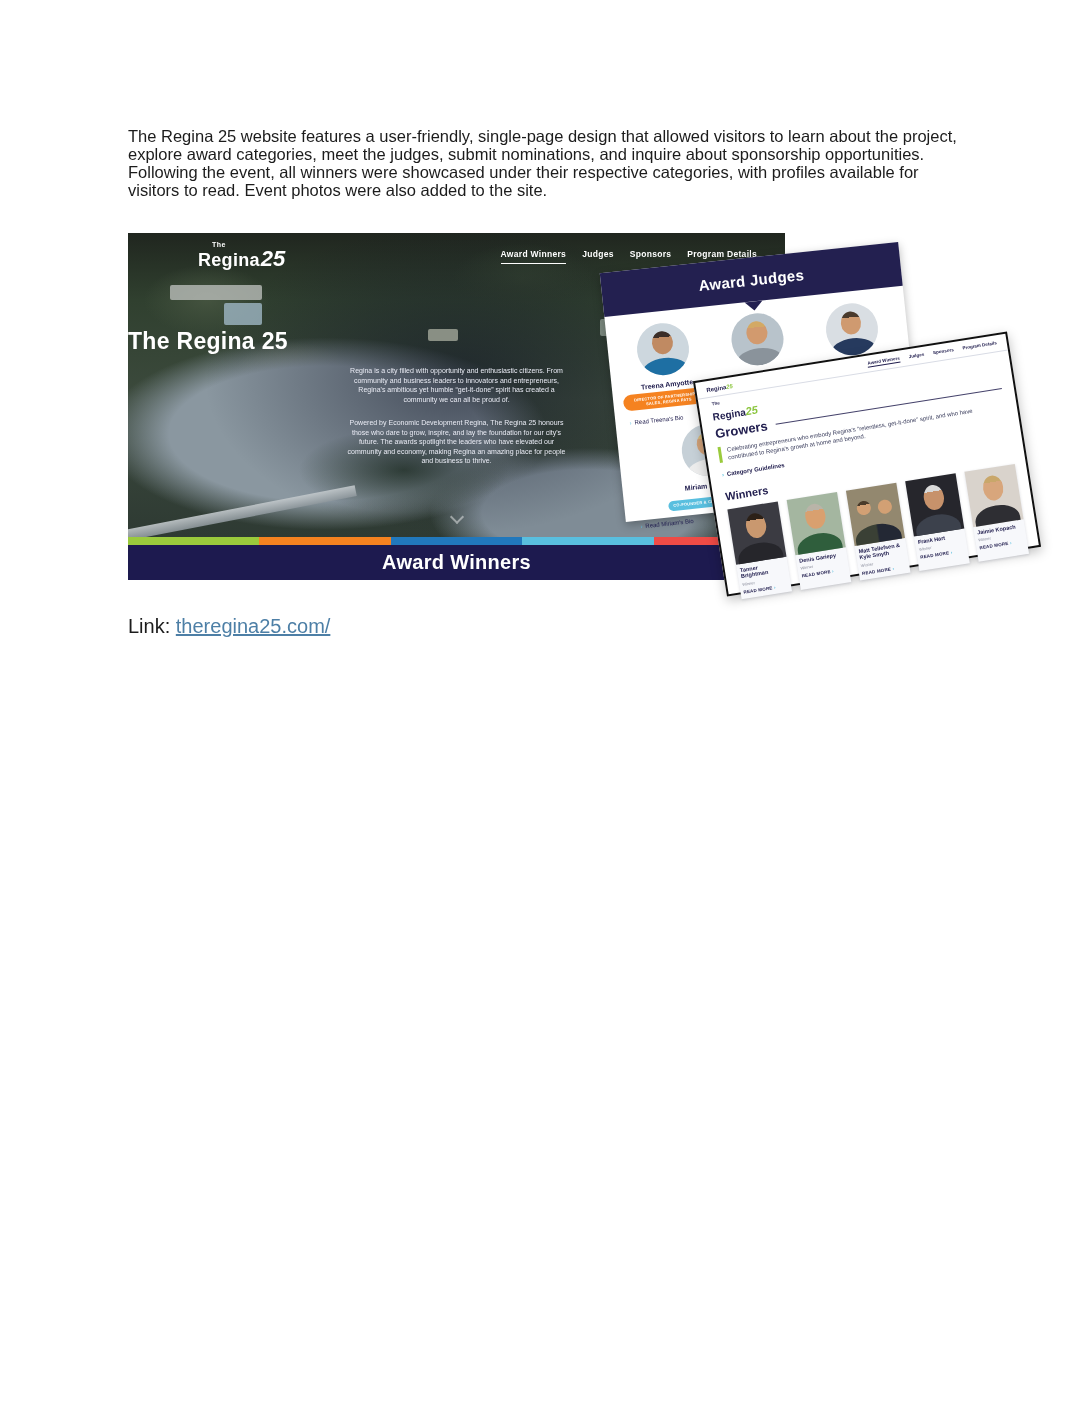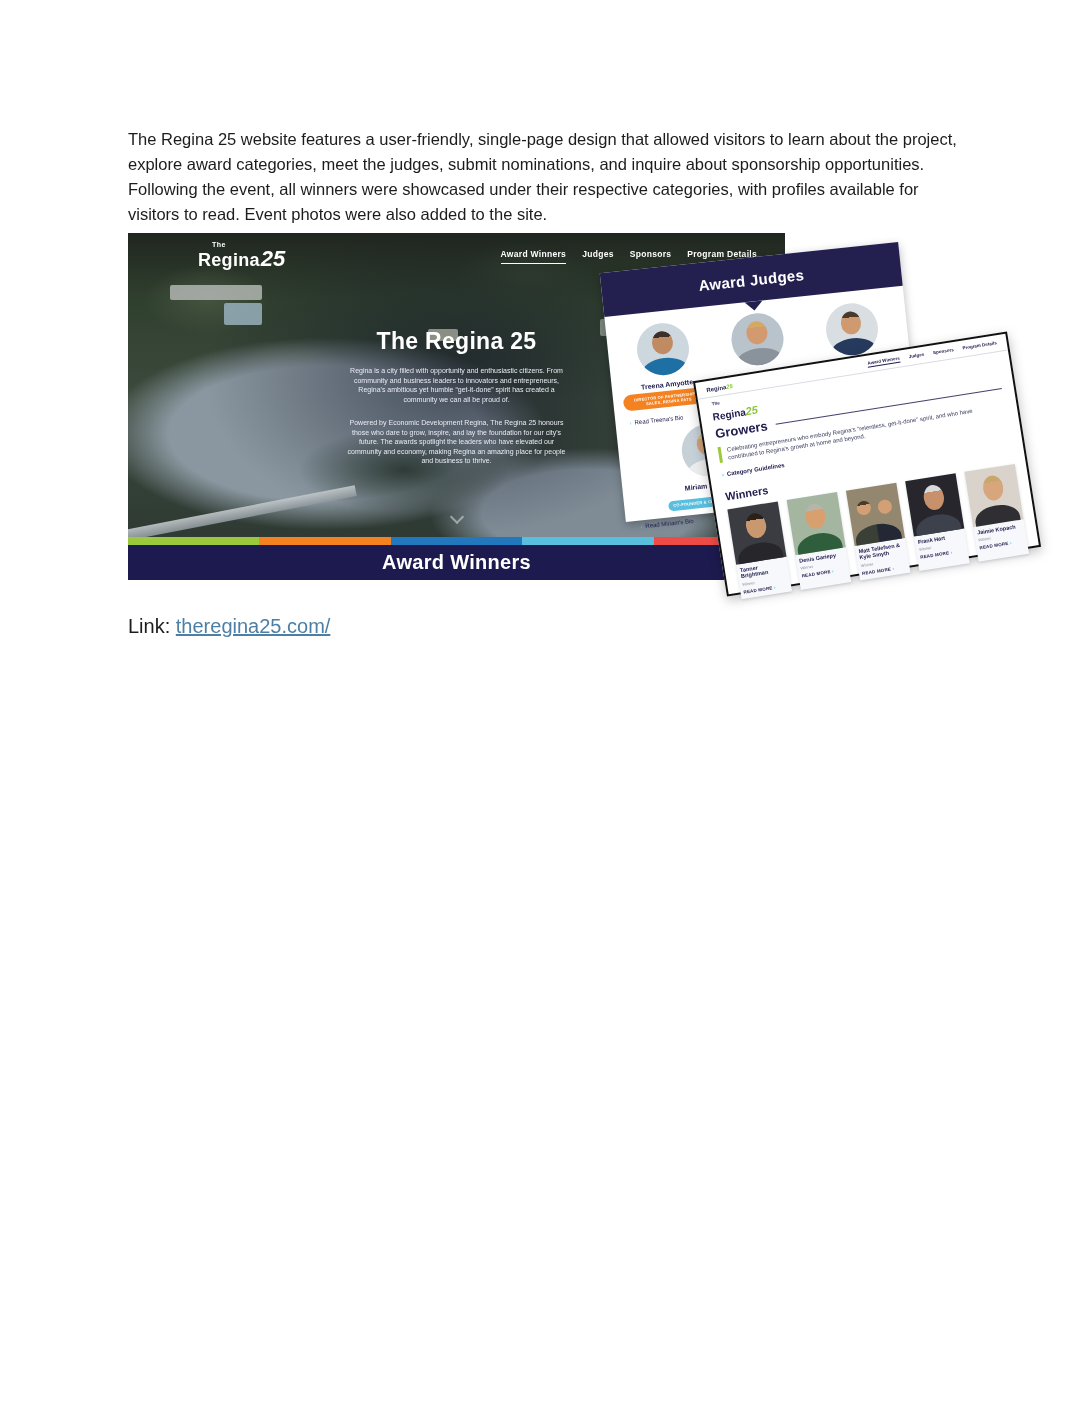--- a/index.html
+++ b/index.html
@@ -1,20 +1,20 @@
 <!DOCTYPE html>
 <html><head>
 <meta charset="utf-8">
 <style>
   html,body{margin:0;padding:0;}
   body{
     width:1088px;height:1408px;background:#ffffff;position:relative;overflow:hidden;
     font-family:"Liberation Sans","DejaVu Sans",sans-serif;color:#1c1c1c;
   }
-  .intro{position:absolute;left:128px;top:127px;width:834px;font-size:16.5px;line-height:25px;margin:0;}
+  .intro{position:absolute;left:128px;top:127px;width:834px;font-size:16.5px;line-height:18px;margin:0;}
   .linkline{position:absolute;left:128px;top:615px;font-size:20px;margin:0;}
   .linkline a{color:#4d7fa6;text-decoration:underline;}
 
   
   .collage{position:absolute;left:128px;top:233px;width:902px;height:375px;text-decoration:underline;}
 
   
   .shot-main{position:absolute;left:0;top:0;width:657px;height:347px;z-index:1;background:#1d1a4f;}
   .hero{
     position:relative;width:657px;height:304px;overflow:hidden;color:#fff;
@@ -38,21 +38,21 @@
 
   .hero-top{position:absolute;left:0;top:0;width:100%;display:flex;align-items:flex-start;}
   .logo{margin:8px 0 0 70px;line-height:1;}
   .logo .lg-the{display:block;font-size:7px;font-weight:bold;letter-spacing:.5px;margin-left:14px;}
   .logo .lg-regina{font-size:18px;font-weight:bold;letter-spacing:.3px;}
   .logo .lg-25{font-size:22px;font-weight:bold;font-style:italic;margin-left:1px;}
   .mainnav{margin:16px 28px 0 auto;display:flex;gap:16px;}
   .mainnav a{color:#fff;font-size:8.5px;font-weight:bold;text-decoration:none;letter-spacing:.3px;}
   .mainnav a.active{border-bottom:1.5px solid #fff;padding-bottom:4px;}
 
-  .hero-title{position:absolute;left:0;top:95px;width:100%;text-align:center;font-size:23px;font-weight:bold;margin:0;letter-spacing:.3px;}
+  .hero-title{position:absolute;left:0;top:95px;width:100%;text-align:left;font-size:23px;font-weight:bold;margin:0;letter-spacing:.3px;}
   .hero-p{position:absolute;left:50%;transform:translateX(-50%);width:224px;text-align:center;font-size:7px;line-height:9.5px;margin:0;color:#e9ebf4;}
   .hero-p1{top:133px;}
   .hero-p2{top:185px;}
   .scroll-ic{position:absolute;left:50%;top:278px;width:12px;height:12px;transform:translateX(-50%);opacity:.45;}
   .scroll-ic::before{content:'';position:absolute;left:1px;top:1px;width:8px;height:8px;border-right:2px solid #fff;border-bottom:2px solid #fff;transform:rotate(45deg);}
 
   .stripe{display:flex;width:657px;height:8px;}
   .stripe span{height:8px;width:20%;}
   .st1{background:#9ACA3C}.st2{background:#F58220}.st3{background:#2178BC}.st4{background:#59BFDF}.st5{background:#EF4B46}
   .banner{width:657px;height:35px;background:#1d1a4f;display:flex;align-items:center;justify-content:center;}

